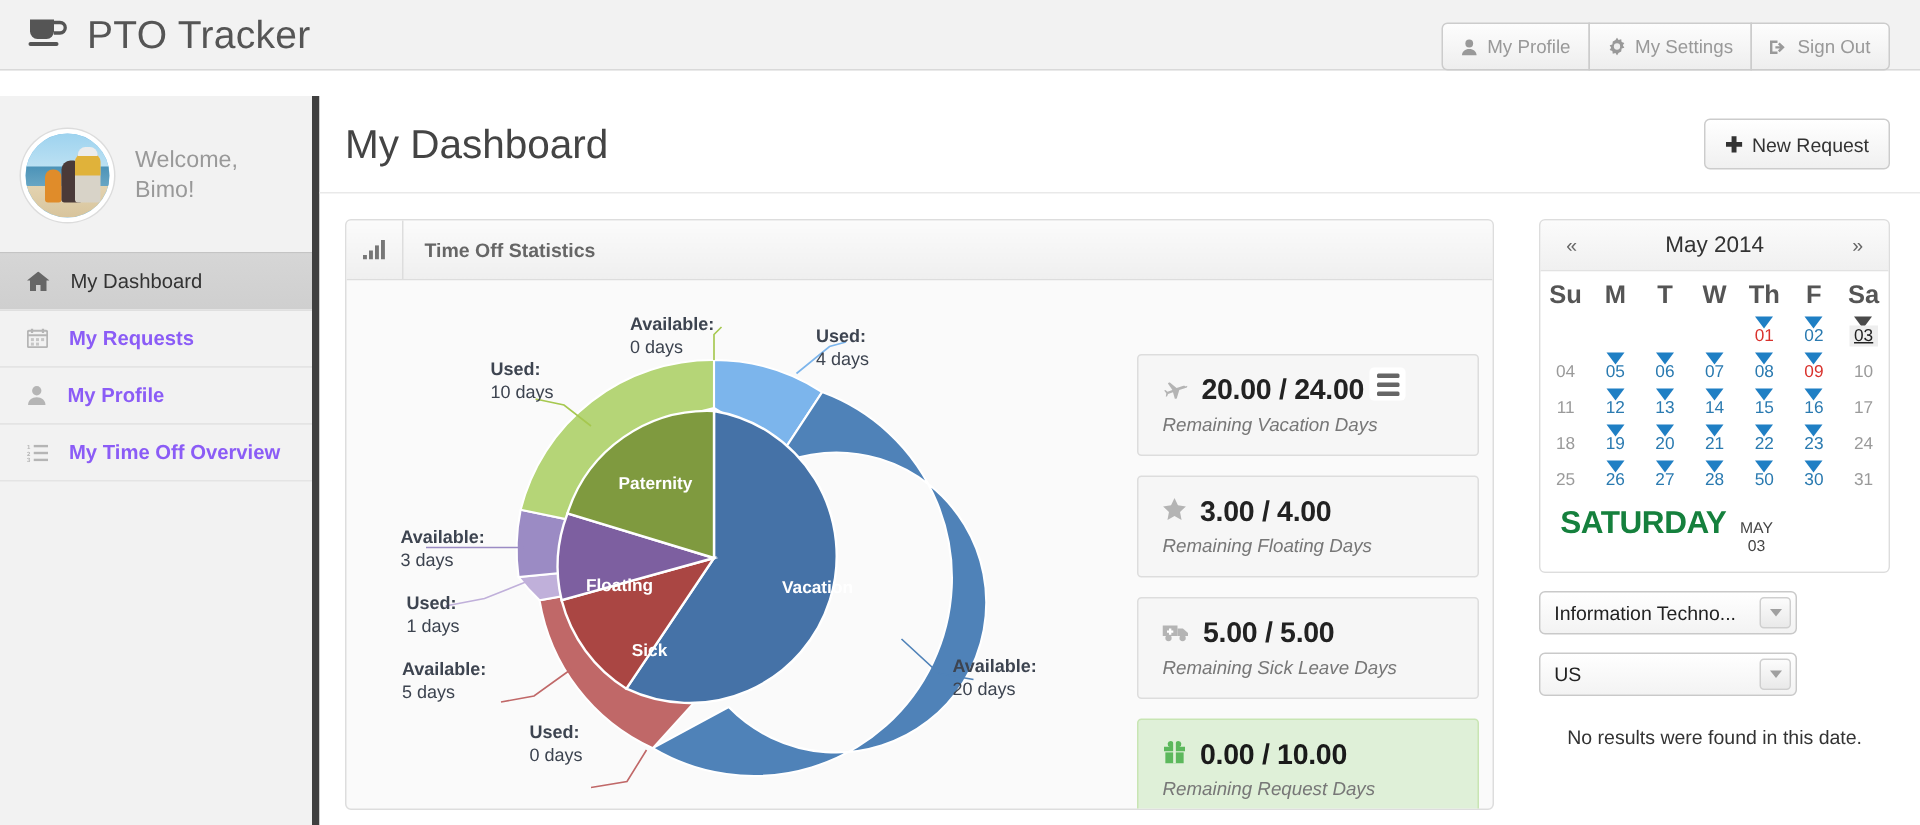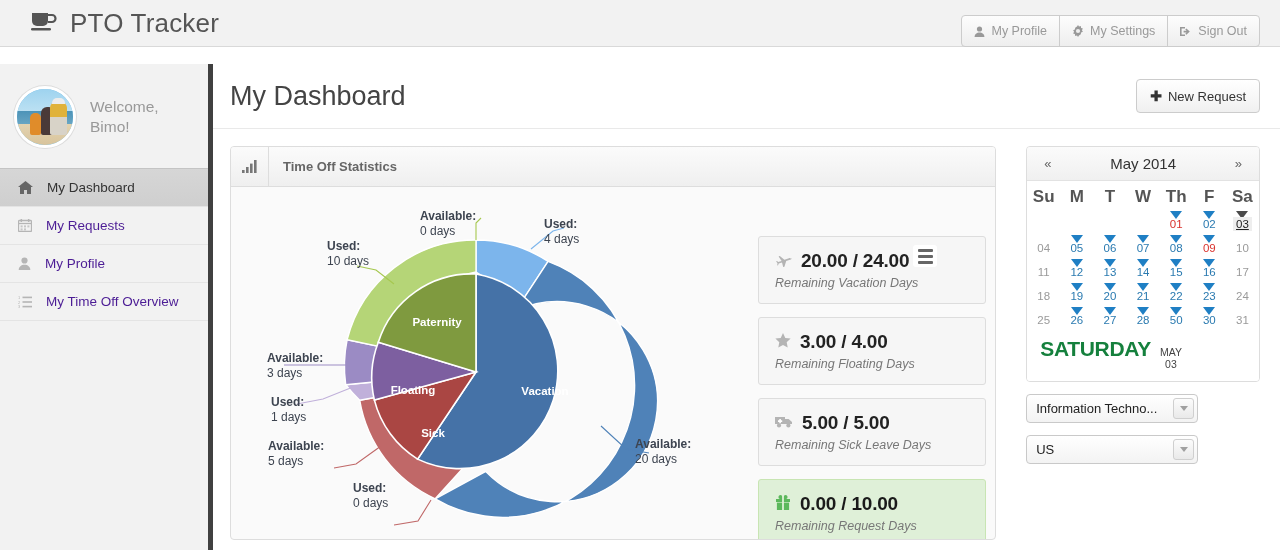--- a/index.html
+++ b/index.html
@@ -10,21 +10,21 @@
     overflow: hidden;
     color: #333;
   }
   body { position: relative; }
 
   
   .topbar {
     position: absolute; left: 0; top: 0; width: 1280px; height: 47px;
     background: #f2f2f2;
     border-bottom: 1px solid #d9d9d9;
-    display: flex; align-items: center; padding-left: 12px;
+    display: flex; align-items: center;
   }
   .brand {
     display: flex; align-items: center; gap: 12px;
     margin-left: 18px;
   }
   .brand-icon { color: #555; display: block; }
   .brand-text {
     font-size: 26px; color: #555; font-weight: normal;
     letter-spacing: 0.2px;
   }
@@ -73,23 +73,24 @@
   .avatar .f3b { position:absolute; left:33px; top:13px; width:17px; height:15px; background:#e0b23a; border-radius:6px 6px 0 0; }
   .avatar .cap { position:absolute; left:35px; top:9px; width:13px; height:6px; background:#ececec; border-radius:5px 5px 0 0; }
   .welcome {
     font-size: 15.5px; color: #999; line-height: 20px;
   }
   .nav-item {
     height: 39px; display: flex; align-items: center;
     gap: 14px; padding-left: 18px;
     border-top: 1px solid #e4e4e4;
     border-bottom: 1px solid #e4e4e4;
-    font-size: 13.5px; color: #4c1d95;
+    font-size: 13.5px; color: #8b5cf6;
     cursor: pointer;
     margin-top: -1px;
+    font-weight: bold;
   }
   .nav-item.active {
     background: linear-gradient(to bottom,#d6d6d6,#cfcfcf);
     color: #333; font-weight: normal;
     border-top-color: #c4c4c4; border-bottom-color: #c4c4c4;
   }
   .nav-item svg { display: block; flex-shrink: 0; }
 
   
   .main {
@@ -619,16 +620,17 @@
       </div>
       <div class="select-wrap">
         <div class="fakeselect">
           <span>US</span>
           <span class="arrowbtn">
               <span class="caret"></span>
             </span>
         </div>
       </div>
 
+      <div class="noresults">No results were found in this date.</div>
     </div>
 
   </div>
 </div>
 
 </body></html>

